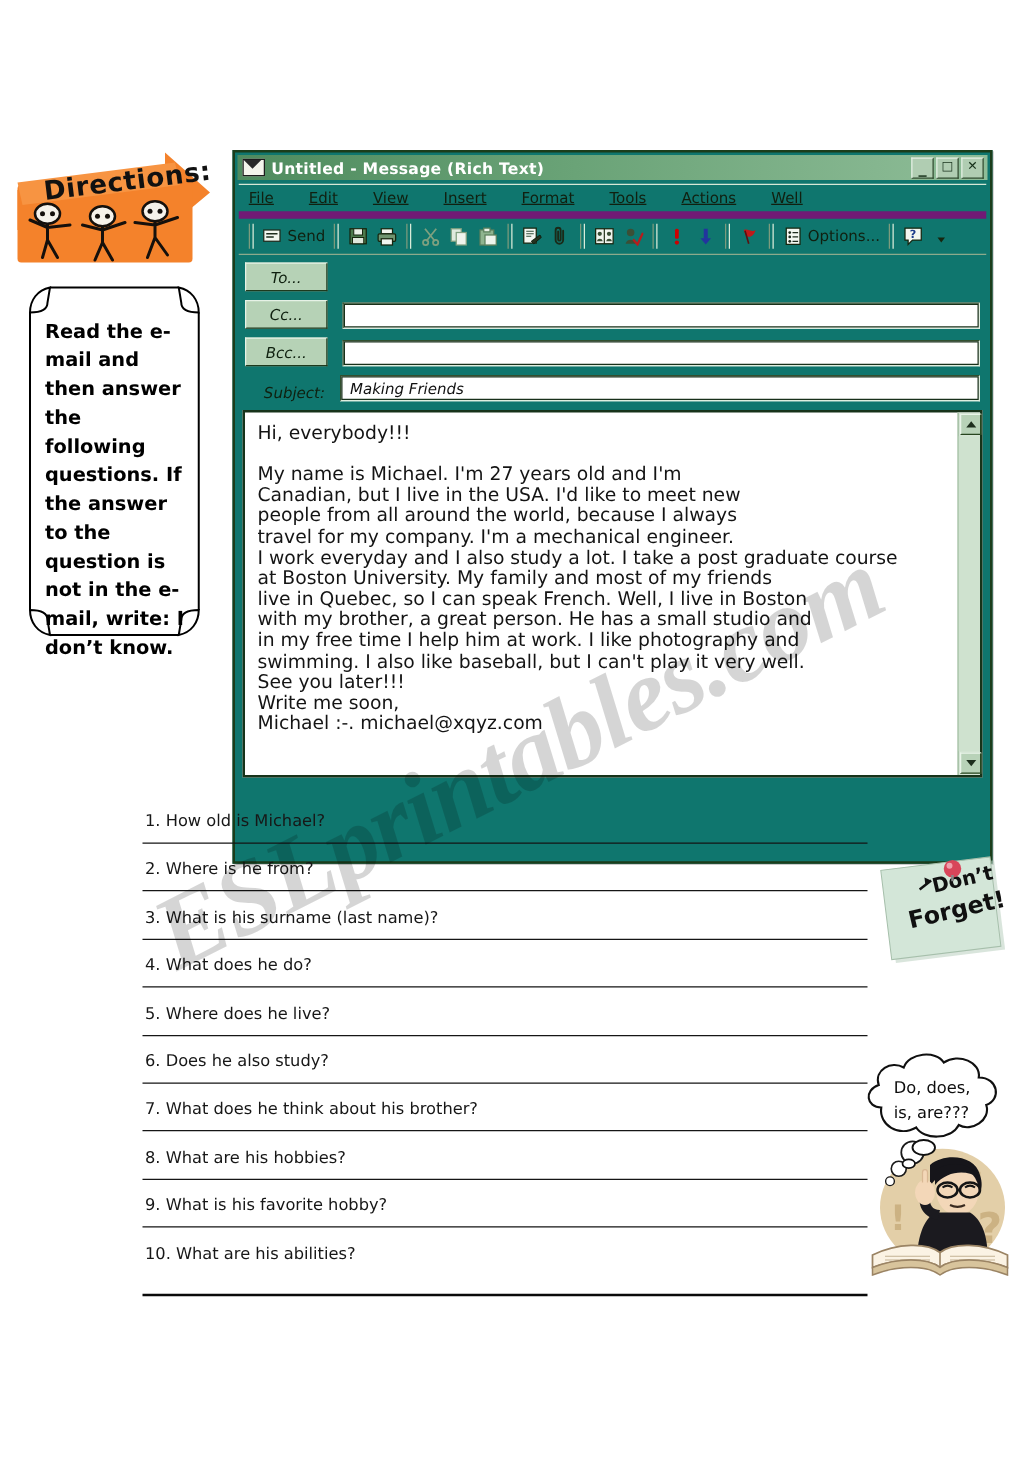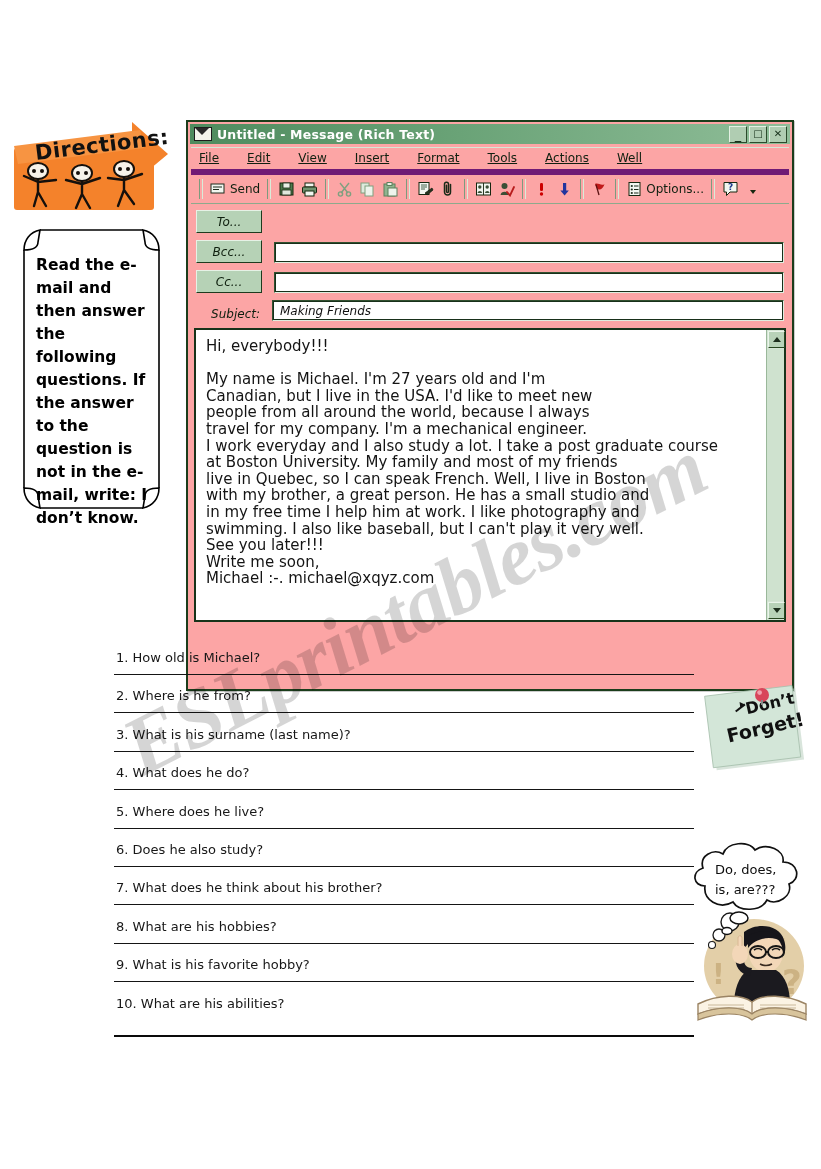--- a/index.html
+++ b/index.html
@@ -82,21 +82,21 @@
     color: #000000;
   }
 
   
   #mail-window {
     position: absolute;
     left: 186px;
     top: 120px;
     width: 608px;
     height: 571px;
-    background: #fca5a5;
+    background: #0f766e;
     border: 2px solid #1b3d1b;
     box-sizing: border-box;
     z-index: 10;
     box-shadow: 1px 1px 0 #cccccc;
   }
   .titlebar {
     height: 20px;
     margin: 2px 2px 0 2px;
     background: linear-gradient(to right, #4e8b5e 0%, #6aa377 45%, #8fbd98 100%);
     display: flex;
@@ -602,25 +602,25 @@
           <path d="M5 9 L11 9 L8 13 Z" fill="#16260f"></path>
         </svg>
       </span>
     </div>
 
     <div class="fields">
       <div class="frow">
         <span class="fbtn">To...</span>
       </div>
       <div class="frow">
-        <span class="fbtn">Bcc...</span>
+        <span class="fbtn">Cc...</span>
         <span class="finput"></span>
       </div>
       <div class="frow">
-        <span class="fbtn">Cc...</span>
+        <span class="fbtn">Bcc...</span>
         <span class="finput"></span>
       </div>
       <div class="frow">
         <span class="flabel">Subject:</span>
         <span class="finput">Making Friends</span>
       </div>
     </div>
 
     <div class="bodyarea">
       <div class="bodytext">Hi, everybody!!!

